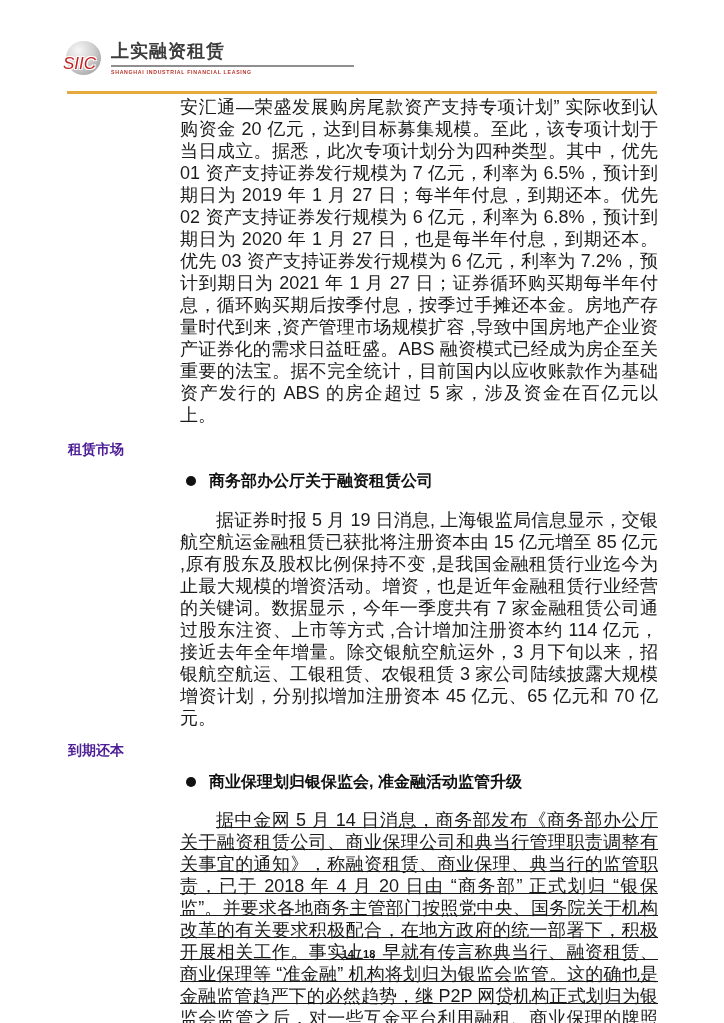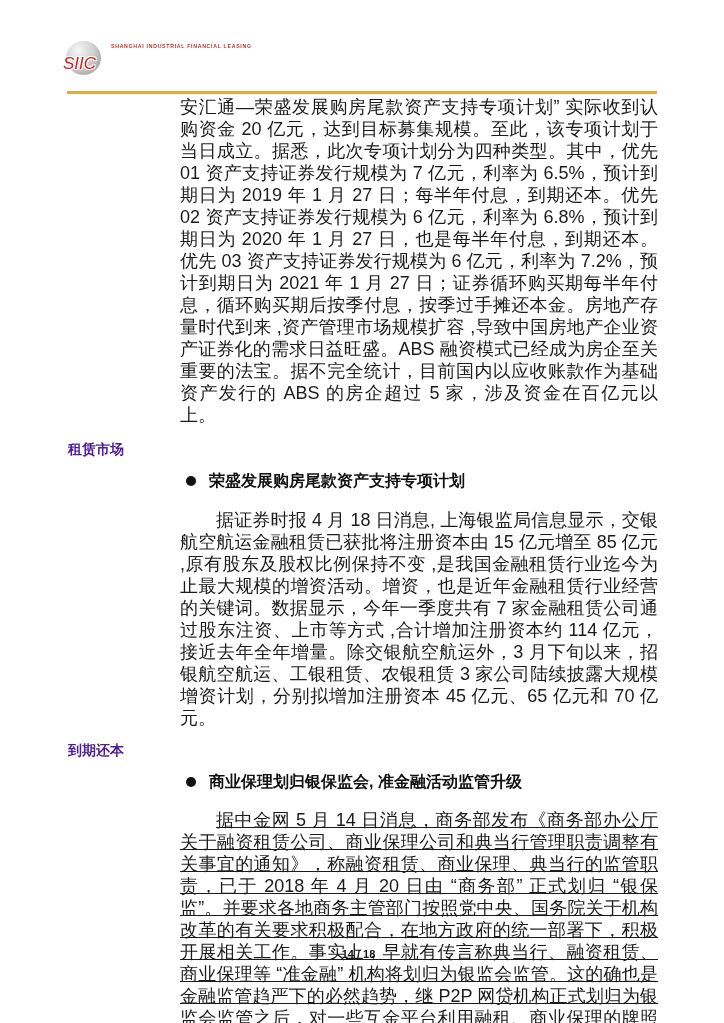--- a/index.html
+++ b/index.html
@@ -78,36 +78,37 @@
 </head>
 <body>
 
 <div class="page">
 
   <div class="logo">
     <span class="globe">
       <span class="siic">SIIC</span>
     </span>
     <span class="logo-text">
+      <span class="logo-cn">上实融资租赁</span>
       <span class="logo-en">SHANGHAI INDUSTRIAL FINANCIAL LEASING</span>
     </span>
   </div>
 
   <div class="gold-rule"></div>
 
   <main>
 
     <p class="body-par">安汇通—荣盛发展购房尾款资产支持专项计划” 实际收到认购资金 20 亿元，达到目标募集规模。至此，该专项计划于当日成立。据悉，此次专项计划分为四种类型。其中，优先 01 资产支持证券发行规模为 7 亿元，利率为 6.5%，预计到期日为 2019 年 1 月 27 日；每半年付息，到期还本。优先 02 资产支持证券发行规模为 6 亿元，利率为 6.8%，预计到期日为 2020 年 1 月 27 日，也是每半年付息，到期还本。优先 03 资产支持证券发行规模为 6 亿元，利率为 7.2%，预计到期日为 2021 年 1 月 27 日；证券循环购买期每半年付息，循环购买期后按季付息，按季过手摊还本金。房地产存量时代到来 ,资产管理市场规模扩容 ,导致中国房地产企业资产证券化的需求日益旺盛。ABS 融资模式已经成为房企至关重要的法宝。据不完全统计，目前国内以应收账款作为基础资产发行的 ABS 的房企超过 5 家，涉及资金在百亿元以上。</p>
 
     <h2 class="section-heading h-leasing">租赁市场</h2>
     <div class="bullet-line b1">
       <span class="bullet-dot"></span>
-      <span>荣盛发展购房尾款资产支持专项计划</span>
+      <span>商务部办公厅关于融资租赁公司</span>
     </div>
-    <p class="body-par indent p2">据证券时报 4 月 18 日消息, 上海银监局信息显示，交银航空航运金融租赁已获批将注册资本由 15 亿元增至 85 亿元 ,原有股东及股权比例保持不变 ,是我国金融租赁行业迄今为止最大规模的增资活动。增资，也是近年金融租赁行业经营的关键词。数据显示，今年一季度共有 7 家金融租赁公司通过股东注资、上市等方式 ,合计增加注册资本约 114 亿元，接近去年全年增量。除交银航空航运外，3 月下旬以来，招银航空航运、工银租赁、农银租赁 3 家公司陆续披露大规模增资计划，分别拟增加注册资本 45 亿元、65 亿元和 70 亿元。</p>
+    <p class="body-par indent p2">据证券时报 5 月 19 日消息, 上海银监局信息显示，交银航空航运金融租赁已获批将注册资本由 15 亿元增至 85 亿元 ,原有股东及股权比例保持不变 ,是我国金融租赁行业迄今为止最大规模的增资活动。增资，也是近年金融租赁行业经营的关键词。数据显示，今年一季度共有 7 家金融租赁公司通过股东注资、上市等方式 ,合计增加注册资本约 114 亿元，接近去年全年增量。除交银航空航运外，3 月下旬以来，招银航空航运、工银租赁、农银租赁 3 家公司陆续披露大规模增资计划，分别拟增加注册资本 45 亿元、65 亿元和 70 亿元。</p>
 
     <h2 class="section-heading h-factor">到期还本</h2>
     <div class="bullet-line b2">
       <span class="bullet-dot"></span>
       <span>商业保理划归银保监会, 准金融活动监管升级</span>
     </div>
     <p class="body-par indent p3">据中金网 5 月 14 日消息，商务部发布《商务部办公厅关于融资租赁公司、商业保理公司和典当行管理职责调整有关事宜的通知》，称融资租赁、商业保理、典当行的监管职责，已于 2018 年 4 月 20 日由 “商务部” 正式划归 “银保监”。并要求各地商务主管部门按照党中央、国务院关于机构改革的有关要求积极配合，在地方政府的统一部署下，积极开展相关工作。事实上，早就有传言称典当行、融资租赁、商业保理等 “准金融” 机构将划归为银监会监管。这的确也是金融监管趋严下的必然趋势，继 P2P 网贷机构正式划归为银监会监管之后，对一些互金平台利用融租、商业保理的牌照开展业务的不良现象仍缺乏统一的监管标准。此政策的出台的确能在整合金融监管资源、疏通金融监管渠、防范化解金融风险起到不小作用。</p>
 
     <h2 class="section-heading h-hk">香港市场</h2>
     <div class="bullet-line b3">

